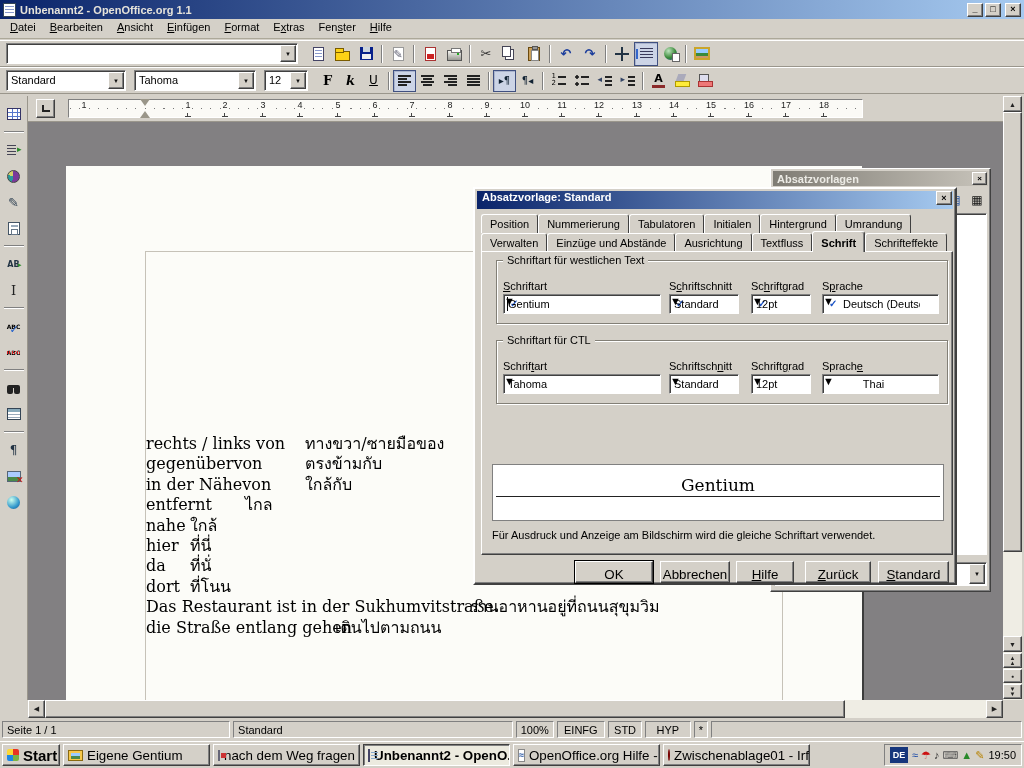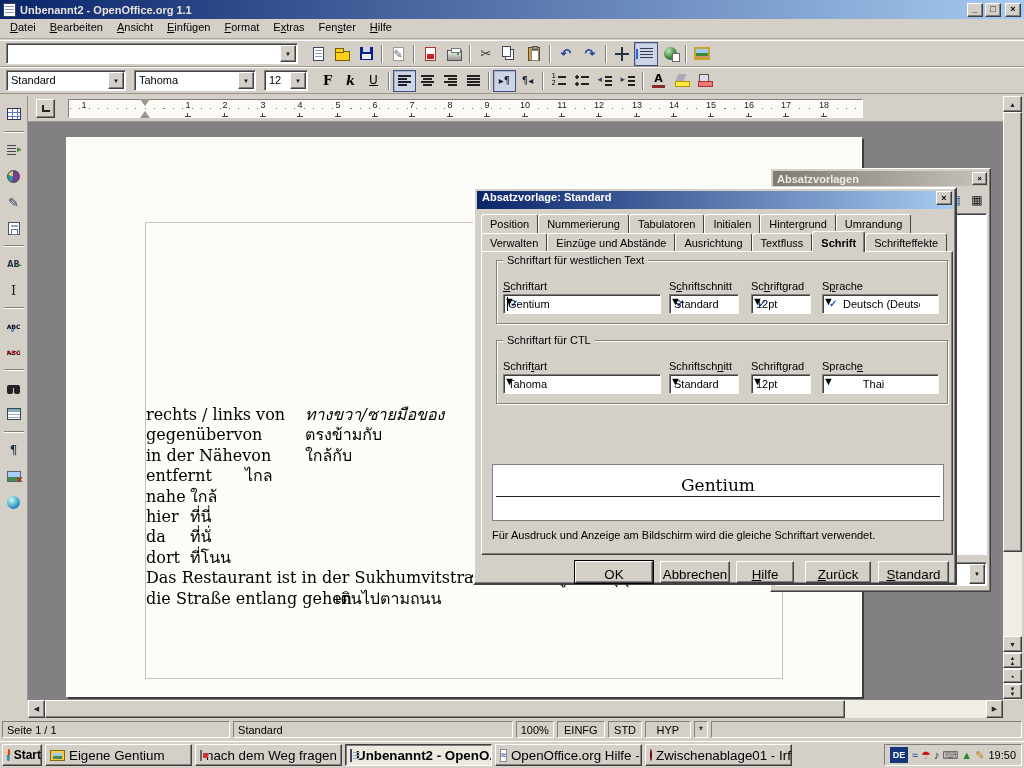--- a/index.html
+++ b/index.html
@@ -42,40 +42,40 @@
 .rmark{position:absolute;top:4px;width:14px;margin-left:-7px;text-align:center;font-size:9px;color:#222}
 .rmark .rnum{background:#fbfaf6;padding:0 1px;position:relative;z-index:2;font-style:normal}
 .rmark .tick{position:absolute;left:4px;top:13px;width:6px;height:4px;border-bottom:1px solid #444}
 .rmark .tick::after{content:"";position:absolute;left:2px;top:0;width:1px;height:4px;background:#444}
 .rmark.pre{left:56px}
 .mgmark{position:absolute;left:112px;top:3px;width:10px;height:19px}
 .mgmark::before{content:"";position:absolute;left:0;top:0;border:5px solid transparent;border-top:7px solid #9a9689}
 .mgmark::after{content:"";position:absolute;left:0;bottom:0;border:5px solid transparent;border-bottom:7px solid #9a9689}
 
 .docarea{position:absolute;left:28px;top:122px;width:975px;height:578px;background:#828082;overflow:hidden}
-.page{position:absolute;left:38px;top:15px;width:796px;height:560px;background:#fcfcf8;box-shadow:2px 2px 0 0 #3c3c3c}
+.page{position:absolute;left:38px;top:44px;width:796px;height:560px;background:#fcfcf8;box-shadow:2px 2px 0 0 #3c3c3c}
 .tbound{position:absolute;left:79px;top:85px;width:638px;height:457px;border:1px solid #c6c2b8}
 .dtext{position:absolute;left:80px;top:268px;width:700px;font-family:"DejaVu Serif",serif;font-size:16px;line-height:20.4px}
 .dline{position:relative;height:20.4px;white-space:nowrap}
 .dth{position:absolute;top:0}
 
 .vscroll{position:absolute;left:1003px;top:96px;width:19px;height:622px;background:#efede4}
 .sbtn{position:absolute;left:0;width:19px;height:16px;font-size:7px;display:flex;align-items:center;justify-content:center;color:#222}
 .vthumb{position:absolute;left:0;top:16px;width:19px;height:440px}
 .dbl{font-size:6px;line-height:5px;width:9px;word-break:break-all;text-align:center;margin:auto}
 .hscroll{position:absolute;left:28px;top:700px;width:975px;height:18px;background:#efede4}
 .hbtn{position:absolute;top:0;width:17px;height:18px;font-size:7px;display:flex;align-items:center;justify-content:center;color:#222}
 .hthumb{position:absolute;left:17px;top:0;width:800px;height:18px}
 
 .sbar{position:absolute;left:0;top:719px;right:0;height:21px;background:#d4d0c8;display:flex;gap:3px;padding:2px 2px 0 2px}
 .scell{height:17px;border:1px solid;border-color:#808080 #fff #fff #808080;padding:2px 4px;white-space:nowrap;overflow:hidden}
 .scell.c{text-align:center}
 
 .tkbar{position:absolute;left:0;bottom:0;right:0;height:27px;background:#d4d0c8;border-top:1px solid #fff;display:flex;align-items:center;padding:0 2px;gap:3px}
-.start{width:40px;height:22px;font-weight:bold;display:flex;align-items:center;gap:4px;padding-left:4px;font-size:12px}
+.start{width:58px;height:22px;font-weight:bold;display:flex;align-items:center;gap:4px;padding-left:4px;font-size:15px}
 .wlogo{width:12px;height:12px;background:conic-gradient(#ea3323 0 25%,#7cb342 25% 50%,#1e88e5 50% 75%,#fdd835 75%);border-radius:2px}
 .task{flex:0 0 147px;height:22px;display:flex;align-items:center;gap:4px;padding:0 4px;overflow:hidden;white-space:nowrap}
 .task.active{border-color:#404040 #fff #fff #404040;box-shadow:inset 1px 1px 0 #808080;background:#eceadf;font-weight:bold}
 .tray{margin-left:auto;height:22px;border:1px solid;border-color:#808080 #fff #fff #808080;display:flex;align-items:center;gap:4px;padding:0 5px}
 .lang{width:18px;height:16px;background:#16367c;color:#fff;font-size:9px;font-weight:bold;display:flex;align-items:center;justify-content:center}
 .tico{font-size:11px;line-height:14px}
 
 .dlg{position:absolute;left:473px;top:187px;width:484px;height:398px;background:#d4d0c8;border:2px solid;border-color:#fff #404040 #404040 #fff;box-shadow:inset -1px -1px 0 #808080;z-index:30}
 .dlg-title{position:absolute;left:2px;top:2px;right:2px;height:18px;background:linear-gradient(90deg,#0a246a,#a6caf0);color:#fff;font-weight:bold;display:flex;align-items:flex-start;padding-left:5px}
 .xbtn{width:16px;height:14px;font-size:9px;line-height:12px;text-align:center;color:#000;font-weight:bold}
@@ -445,21 +445,21 @@
       
     <span class="rmark" style="left: 160px;"><i class="rnum">1</i><i class="tick"></i></span><span class="rmark" style="left: 197px;"><i class="rnum">2</i><i class="tick"></i></span><span class="rmark" style="left: 235px;"><i class="rnum">3</i><i class="tick"></i></span><span class="rmark" style="left: 272px;"><i class="rnum">4</i><i class="tick"></i></span><span class="rmark" style="left: 310px;"><i class="rnum">5</i><i class="tick"></i></span><span class="rmark" style="left: 347px;"><i class="rnum">6</i><i class="tick"></i></span><span class="rmark" style="left: 384px;"><i class="rnum">7</i><i class="tick"></i></span><span class="rmark" style="left: 422px;"><i class="rnum">8</i><i class="tick"></i></span><span class="rmark" style="left: 459px;"><i class="rnum">9</i><i class="tick"></i></span><span class="rmark" style="left: 497px;"><i class="rnum">10</i><i class="tick"></i></span><span class="rmark" style="left: 534px;"><i class="rnum">11</i><i class="tick"></i></span><span class="rmark" style="left: 571px;"><i class="rnum">12</i><i class="tick"></i></span><span class="rmark" style="left: 609px;"><i class="rnum">13</i><i class="tick"></i></span><span class="rmark" style="left: 646px;"><i class="rnum">14</i><i class="tick"></i></span><span class="rmark" style="left: 683px;"><i class="rnum">15</i><i class="tick"></i></span><span class="rmark" style="left: 721px;"><i class="rnum">16</i><i class="tick"></i></span><span class="rmark" style="left: 758px;"><i class="rnum">17</i><i class="tick"></i></span><span class="rmark" style="left: 796px;"><i class="rnum">18</i><i class="tick"></i></span></span>
     <span class="mgmark"></span>
   </div>
 
   <div class="docarea">
     <div class="page">
       <div class="tbound"></div>
       <div class="dtext">
 
-      <div class="dline"><span>rechts / links von</span><span class="dth" style="left: 159px; font-style: italic;">ทางขวา/ซายมือของ</span></div>
+      <div class="dline"><span>rechts / links von</span><span class="dth" style="left: 159px;">ทางขวา/ซายมือของ</span></div>
           <div class="dline"><span>gegenübervon</span><span class="dth" style="left: 159px;">ตรงข้ามกับ</span></div>
           <div class="dline"><span>in der Nähevon</span><span class="dth" style="left: 159px;">ใกล้กับ</span></div>
           <div class="dline"><span>entfernt</span><span class="dth" style="left: 99px;">ไกล</span></div>
           <div class="dline"><span>nahe</span><span class="dth" style="left: 44px;">ใกล้</span></div>
           <div class="dline"><span>hier</span><span class="dth" style="left: 44px;">ที่นี่</span></div>
           <div class="dline"><span>da</span><span class="dth" style="left: 44px;">ที่นั่</span></div>
           <div class="dline"><span>dort</span><span class="dth" style="left: 44px;">ที่โนน</span></div>
           <div class="dline"><span>Das Restaurant ist in der Sukhumvitstraße.</span><span class="dth" style="left: 324px;">รานอาหานอยู่ที่ถนนสุขุมวิม</span></div>
           <div class="dline"><span>die Straße entlang gehen</span><span class="dth" style="left: 189px;">เดินไปตามถนน</span></div>
         </div>

